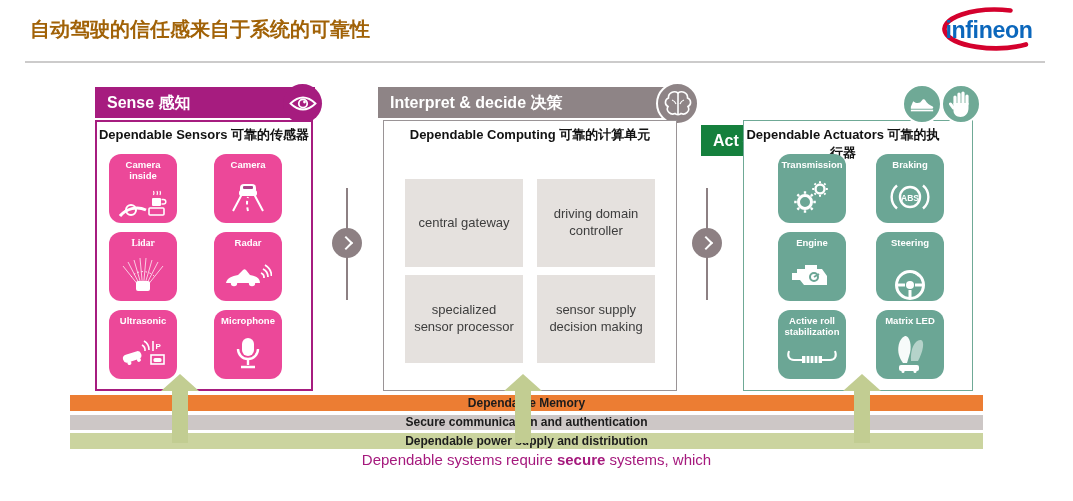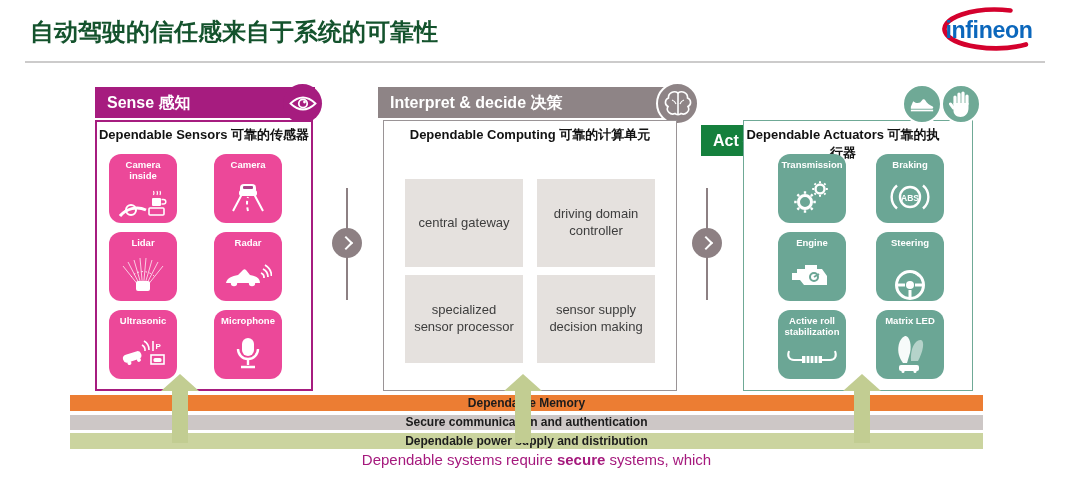--- a/index.html
+++ b/index.html
@@ -1,21 +1,21 @@
 <!DOCTYPE html>
 <html><head>
 <meta charset="utf-8">
 <style>
   html,body{margin:0;padding:0;background:#fff;}
   .stage{position:relative;width:1073px;height:501px;background:#fff;overflow:hidden;
          font-family:"Liberation Sans",sans-serif;}
   .abs{position:absolute;}
 
   
-  .slide-title{left:30px;top:16px;font-size:24px;font-weight:bold;color:#14532d;}
+  .slide-title{left:30px;top:16px;font-size:20px;font-weight:bold;color:#a16207;}
   .divider{left:25px;top:61px;width:1020px;height:2px;background:#cccbcb;}
 
   
   .col-header{height:31px;line-height:31px;color:#fff;font-size:16px;font-weight:bold;
               padding-left:12px;box-sizing:border-box;top:87px;}
   .hdr-sense{left:95px;width:220px;background:#A61C7F;}
   .hdr-interpret{left:378px;width:300px;background:#8E8486;}
   .hdr-act{left:701px;width:232px;background:#15803d;margin-top:38px;}
   .hdr-circle{border-radius:50%;display:flex;align-items:center;justify-content:center;}
 
@@ -105,21 +105,21 @@
     <div class="tile-icon">
       <svg width="36" height="32" viewBox="0 0 36 32">
         <path d="M3 30 L12 13 M33 30 L24 13" stroke="#fff" stroke-width="2"></path>
         <path d="M18 30 q-2 -8 0 -14" stroke="#fff" stroke-width="2" fill="none" stroke-dasharray="3.5 3"></path>
         <rect x="10" y="3" width="16" height="10" rx="4" fill="#fff"></rect>
         <rect x="9" y="9" width="18" height="6" rx="2.5" fill="#fff"></rect>
         <rect x="13" y="5" width="10" height="3" rx="1" fill="#A74488"></rect>
       </svg>
     </div>
   </div>
-  <div class="abs tile tile-m" style="left:109px;top:232px;">
+  <div class="abs tile tile-m" style="left:109px;top:232px;font-family:Liberation Serif, serif;">
     <div class="tile-label">Lidar</div>
     <div class="tile-icon">
       <svg width="44" height="34" viewBox="0 0 44 34">
         <g stroke="#fff" stroke-width="0.8" opacity="0.9">
           <path d="M22 33 L2 8 M22 33 L7 4 M22 33 L13 2 M22 33 L19 0 M22 33 L25 0 M22 33 L31 2 M22 33 L37 4 M22 33 L42 8"></path>
         </g>
         <path d="M10 19 a16 16 0 0 1 24 0" stroke="#fff" stroke-width="1" fill="none" stroke-dasharray="1.5 2.5"></path>
         <rect x="15" y="23" width="14" height="10" rx="2" fill="#fff"></rect>
       </svg>
     </div>

